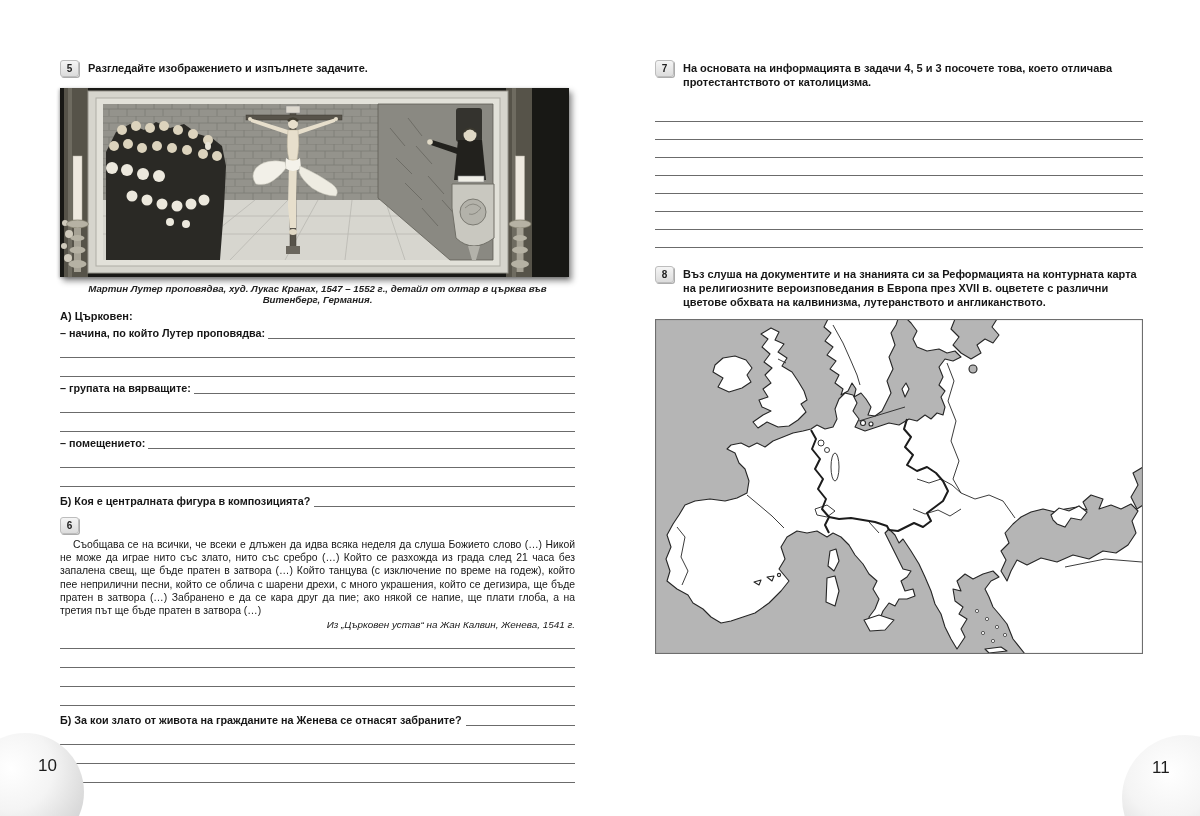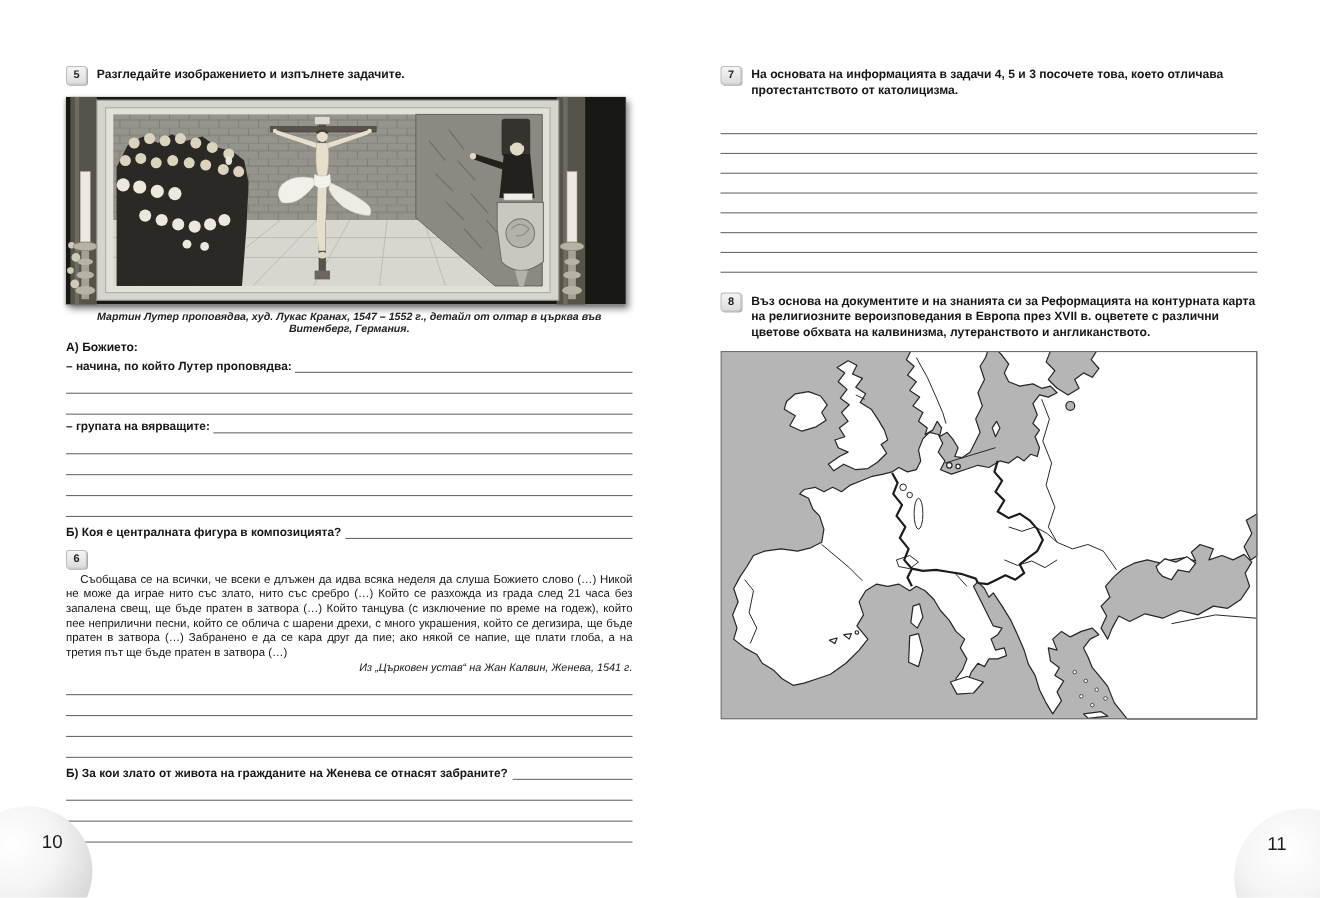--- a/index.html
+++ b/index.html
@@ -198,36 +198,40 @@
           <rect x="456.5" y="140" width="7" height="44" fill="#a5a194"></rect>
           <ellipse cx="460" cy="150" rx="7" ry="3" fill="#b6b2a4"></ellipse>
           <ellipse cx="460" cy="162" rx="8" ry="3.5" fill="#b6b2a4"></ellipse>
           <ellipse cx="460" cy="176" rx="9" ry="4" fill="#b6b2a4"></ellipse>
         </g>
       </svg>
     </div>
 
     <div class="caption">Мартин Лутер проповядва, худ. Лукас Кранах, 1547 – 1552 г., детайл от олтар в църква във Витенберг, Германия.</div>
 
-    <div class="bold-label">А) Божието:</div>
+    <div class="bold-label">А) Църковен:</div>
 
     <div class="label-row">
       <span class="lbl">– начина, по който Лутер проповядва:</span>
       <span class="fill-line"></span>
     </div>
     <div class="rule"></div>
     <div class="rule"></div>
 
     <div class="label-row">
       <span class="lbl">– групата на вярващите:</span>
       <span class="fill-line"></span>
     </div>
     <div class="rule"></div>
     <div class="rule"></div>
 
+    <div class="label-row">
+      <span class="lbl">– помещението:</span>
+      <span class="fill-line"></span>
+    </div>
     <div class="rule"></div>
     <div class="rule"></div>
 
     <div class="q-row">
       <span class="lbl">Б) Коя е централната фигура в композицията?</span>
       <span class="fill-line"></span>
     </div>
 
     <div class="task-header mt10">
       <span class="badge">6</span>
@@ -262,21 +266,21 @@
     <div class="rule r17"></div>
     <div class="rule r17"></div>
     <div class="rule r17"></div>
     <div class="rule r17"></div>
     <div class="rule r17"></div>
     <div class="rule r17"></div>
     <div class="rule r17"></div>
 
     <div class="task-header mt18">
       <span class="badge">8</span>
-      <div class="task-title">Въз основа на документите и на знанията си за Реформацията на контурната карта на религиозните вероизповедания в Европа през XVII в. оцветете с различни цветове обхвата на калвинизма, лутеранството и англиканството.</div>
+      <div class="task-title">Въз слуша на документите и на знанията си за Реформацията на контурната карта на религиозните вероизповедания в Европа през XVII в. оцветете с различни цветове обхвата на калвинизма, лутеранството и англиканството.</div>
     </div>
 
     <div class="map-box">
       <svg width="488" height="335" viewBox="0 0 488 335" xmlns="http://www.w3.org/2000/svg">
         <rect width="488" height="335" fill="#b5b5b5"></rect>
         <g fill="#ffffff" stroke="#262626" stroke-width="1.1" stroke-linejoin="round">
 
           <path d="M173,0 L169,8 L176,14 L170,22 L178,28 L172,36 L181,42 L175,50 L184,56 L180,64 L188,70 L186,76 L193,72 L197,64 L201,70 L199,78 L206,74 L211,80 L216,88 L213,96 L220,97 L227,92 L231,84 L236,74 L232,62 L238,50 L234,38 L240,26 L236,14 L241,6 L243,0 Z"></path>
 
           <path d="M252,0 L488,0 L488,335 L370,335 L358,320 L352,305 L344,295 L338,288 L334,278 L330,270 L336,262 L344,258 L338,252 L328,255 L318,260 L310,255 L302,262 L306,272 L298,270 L300,282 L308,288 L304,295 L312,300 L306,310 L310,318 L302,330 L296,320 L290,308 L286,295 L280,285 L276,272 L270,258 L264,245 L256,232 L248,220 L244,224 L240,216 L234,210 L230,214 L236,226 L242,238 L248,250 L256,252 L252,258 L246,262 L250,272 L258,270 L260,277 L252,280 L244,280 L240,287 L234,284 L228,292 L224,302 L216,306 L214,298 L220,290 L224,280 L218,270 L222,262 L214,255 L208,245 L200,236 L194,226 L186,218 L178,214 L172,218 L162,212 L152,214 L142,212 L132,218 L126,228 L130,240 L124,250 L134,262 L126,272 L114,284 L100,294 L88,298 L76,302 L66,304 L56,298 L48,290 L38,284 L33,276 L22,270 L12,262 L15,252 L11,240 L16,228 L12,216 L18,205 L24,196 L30,186 L40,182 L55,180 L70,182 L82,179 L92,174 L94,162 L90,150 L84,144 L80,134 L72,130 L76,126 L86,124 L94,128 L102,124 L110,128 L118,122 L128,118 L138,114 L148,112 L156,110 L162,106 L170,110 L178,108 L182,100 L180,90 L184,80 L190,74 L198,76 L202,84 L198,92 L204,100 L200,108 L210,112 L222,108 L234,104 L244,106 L254,100 L262,102 L270,96 L276,100 L282,94 L288,96 L290,88 L286,78 L290,72 L284,66 L288,58 L284,48 L290,40 L298,42 L306,38 L300,32 L292,34 L284,30 L272,32 L262,28 L258,20 L262,12 L256,4 Z"></path>

